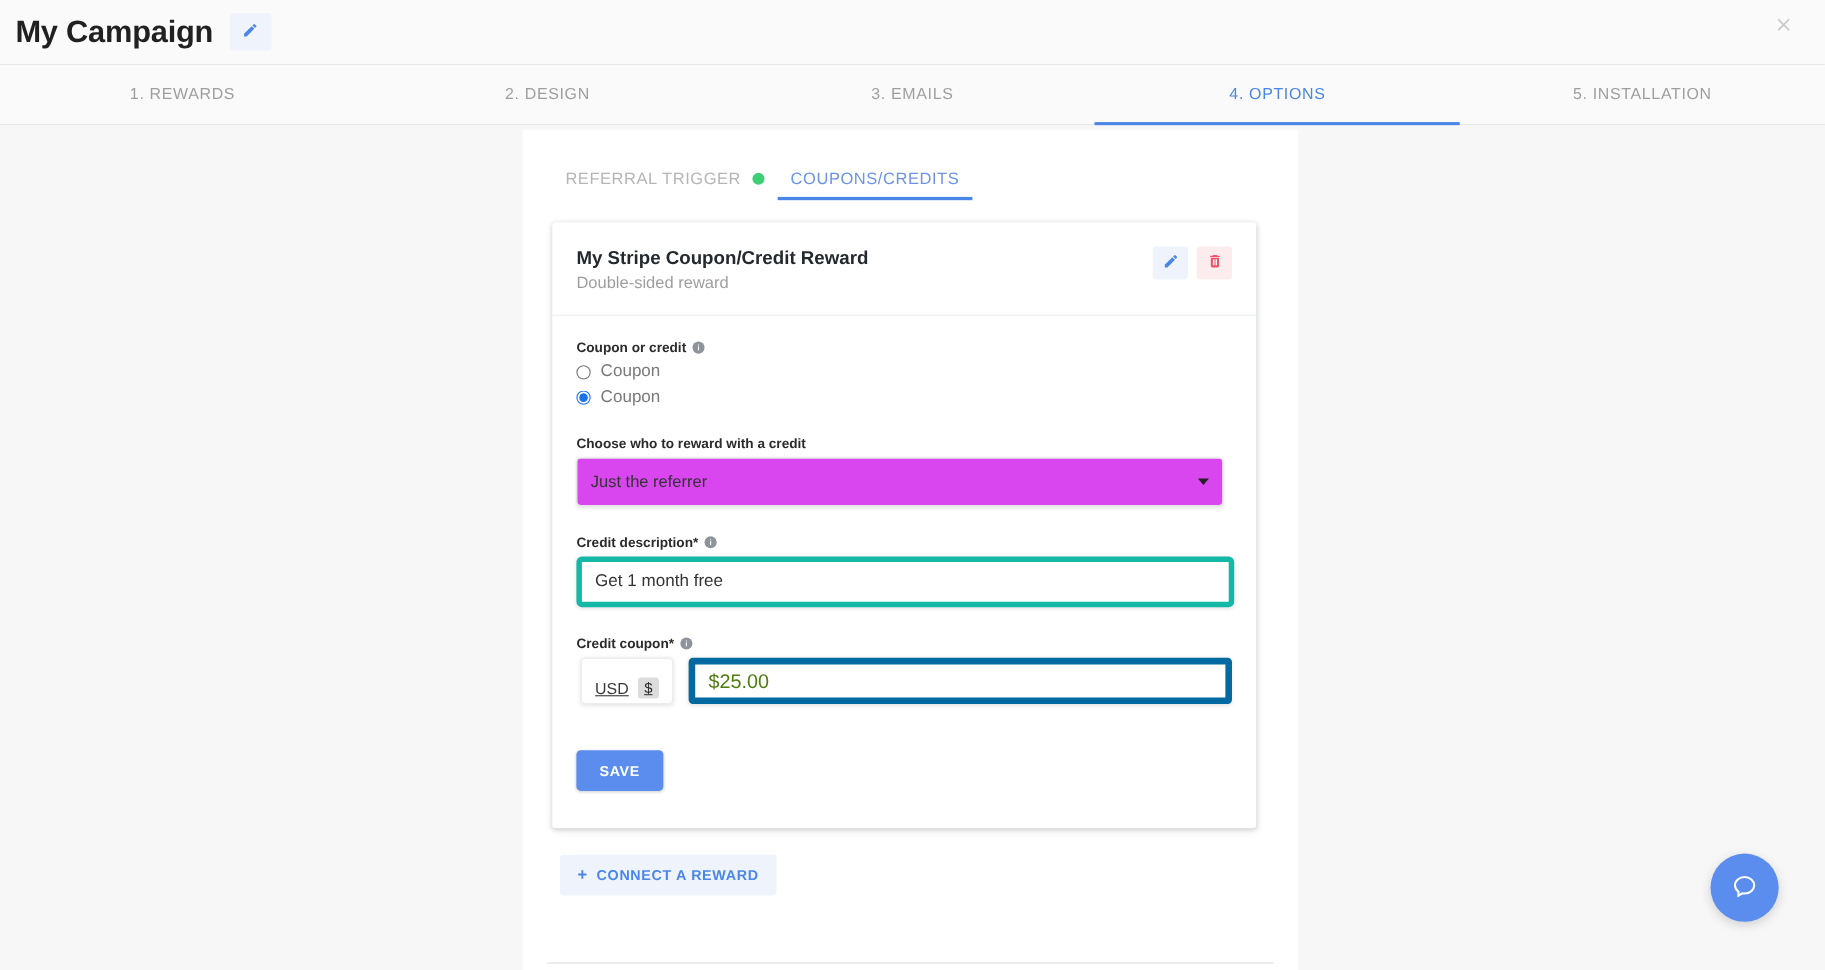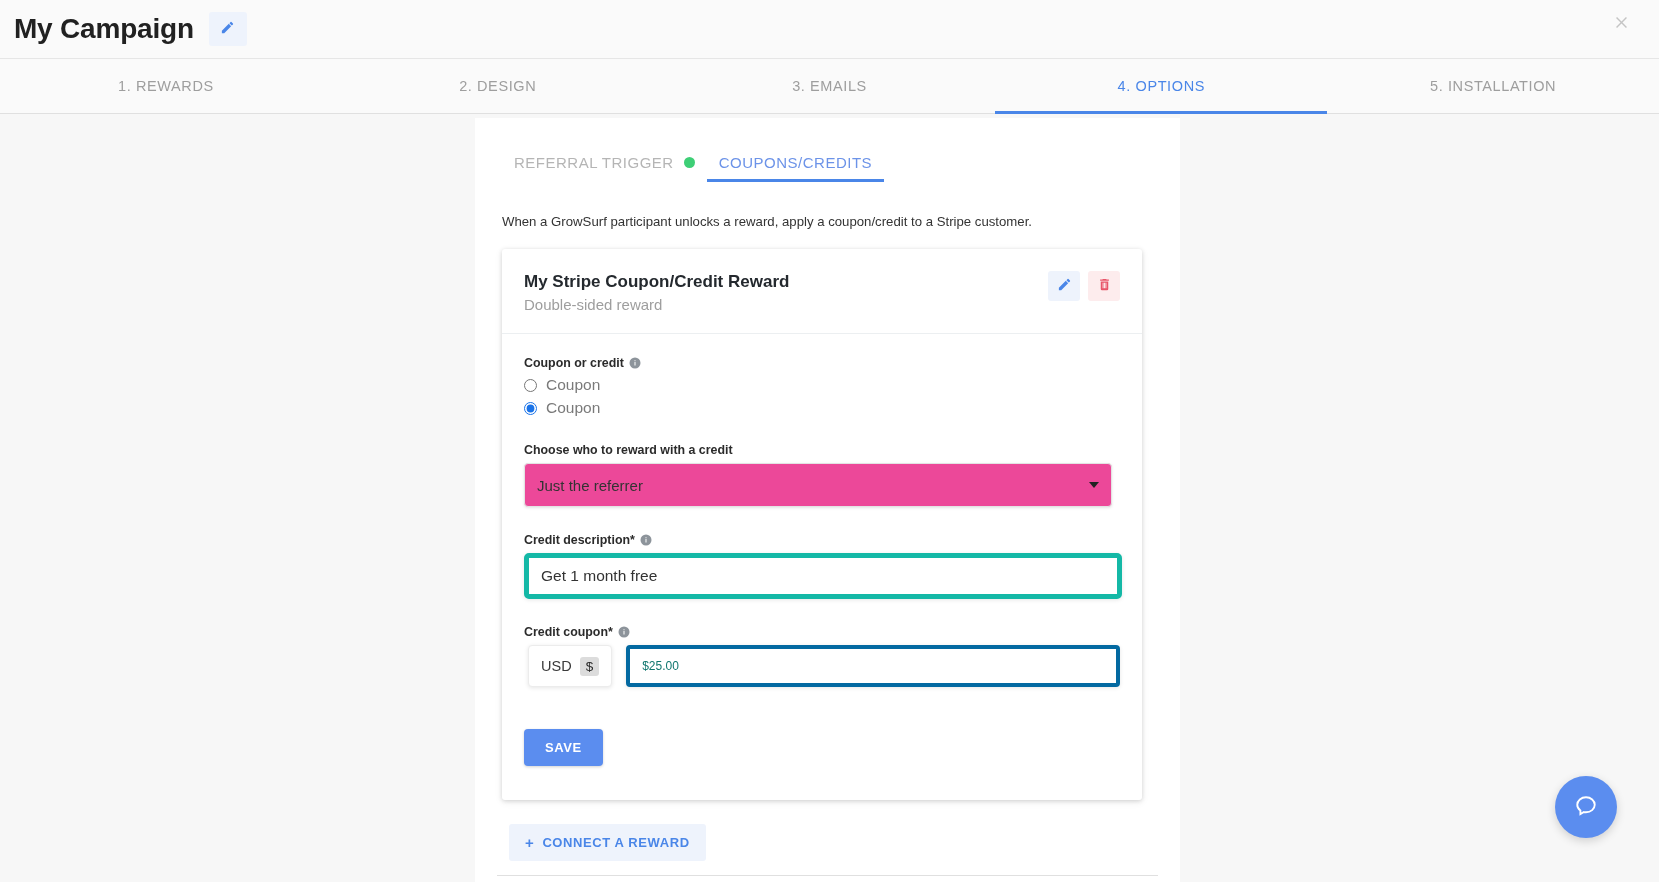--- a/index.html
+++ b/index.html
@@ -197,21 +197,21 @@
 
   .block { margin-top: 26px; }
 
   .select-wrap {
     position: relative;
     width: 588px;
   }
   .select-box {
     width: 100%;
     height: 44px;
-    background: #ec4899;
+    background: #d946ef;
     border: 1px solid #e3e3e3;
     border-radius: 4px;
     box-shadow: 0 1px 3px rgba(0,0,0,0.11);
     font-size: 15px;
     color: #333;
     display: flex; align-items: center;
     padding: 0 32px 0 12px;
     cursor: pointer;
     font-family: inherit;
   }
@@ -244,44 +244,45 @@
     display: flex;
     align-items: stretch;
     margin-left: 4px;
   }
   .currency-box {
     height: 42px;
     background: #fff;
     border: 1px solid #ececec;
     border-radius: 4px;
     box-shadow: 0 1px 4px rgba(0,0,0,0.10);
-    display: flex; align-items: center; gap: 8px;
-    padding: 15px 12px;
+    display: flex; align-items: flex-end; gap: 8px;
+    padding: 4px 12px;
     font-size: 14.5px;
     color: #3a3a3a;
     cursor: pointer;
+    text-decoration: underline;
   }
   .dollar-badge {
     background: #dcdcdc;
     border-radius: 3px;
     padding: 2px 6px;
     font-size: 13.5px;
     color: #2b2b2b;
   }
   .amount-input {
     flex: 1;
     height: 42px;
     margin-left: 14px;
     width: 490px;
     background: #fff;
-    border: 4px solid #0369a1;
+    border: 6px solid #0369a1;
     border-radius: 4px;
     box-shadow: 0 1px 4px rgba(0,0,0,0.10);
-    font-size: 12px;
-    color: #0f766e;
+    font-size: 18px;
+    color: #4d7c0f;
     padding: 0 12px;
     font-family: inherit;
     outline: none;
   }
 
   .save-btn {
     margin-top: 42px;
     background: #5b8def;
     color: #fff;
     border: none; border-radius: 4px;
@@ -367,21 +368,20 @@
     <div class="subtabs">
       <button class="subtab">
         <span>REFERRAL TRIGGER</span>
         <span class="status-dot"></span>
       </button>
       <button class="subtab active">
         <span>COUPONS/CREDITS</span>
       </button>
     </div>
 
-    <p class="helper-text">When a GrowSurf participant unlocks a reward, apply a coupon/credit to a Stripe customer.</p>
 
     
     <div class="reward-card">
       <div class="card-head">
         <div>
           <div class="card-title">My Stripe Coupon/Credit Reward</div>
           <div class="card-sub">Double-sided reward</div>
         </div>
         <div class="card-actions">
           <button class="icon-btn edit">

